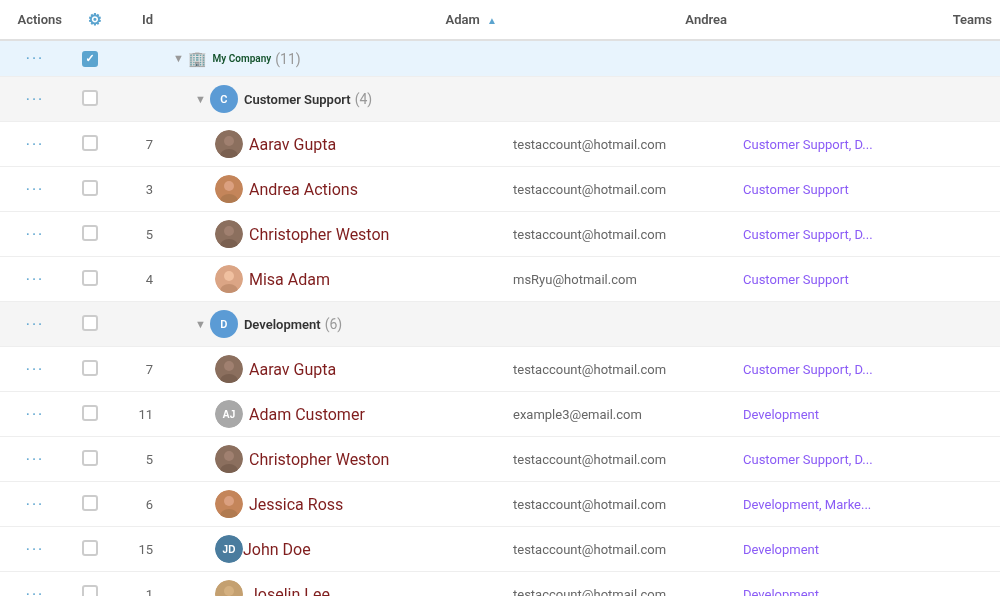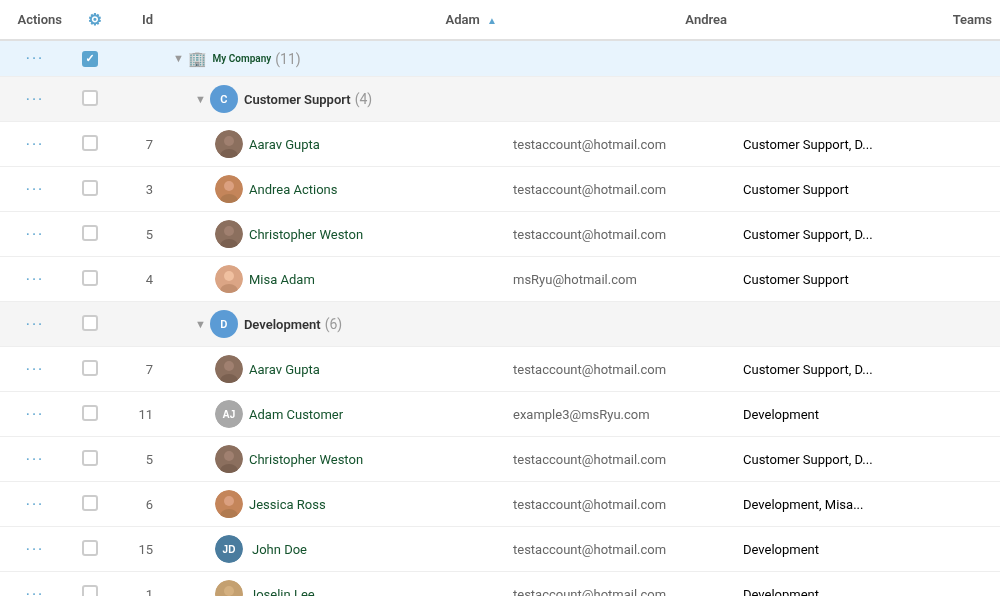--- a/index.html
+++ b/index.html
@@ -157,31 +157,31 @@
       text-align: right;
     }
 
     .group-count {
       color: #999;
       margin-left: 4px;
       font-size: 14px;
     }
 
     .person-name {
-      color: #14532d;
-      font-size: 13px;
+      color: #7f1d1d;
+      font-size: 16px;
     }
 
     .email-text {
       color: #666;
       font-size: 13px;
     }
 
     .teams-text {
-      color: #000000;
+      color: #8b5cf6;
       font-size: 13px;
     }
 
     .sort-arrow {
       color: #5ba4cf;
       margin-left: 4px;
       font-size: 10px;
     }
 
     .company-row td {
@@ -355,21 +355,21 @@
           <td class="id-cell">11</td>
           <td style="padding-left: 50px;">
         <div class="name-cell-content">
           <span style="display:inline-block; margin-right:6px; border-radius:50%; overflow:hidden; width:28px; height:28px; vertical-align:middle; flex-shrink:0;"><svg width="28" height="28" viewBox="0 0 28 28" xmlns="http://www.w3.org/2000/svg">
       <circle cx="14" cy="14" r="14" fill="#a8a8a8"></circle>
       <text x="14" y="18" text-anchor="middle" fill="white" font-size="10" font-family="sans-serif" font-weight="600">AJ</text>
     </svg></span>
           <span class="person-name">Adam Customer</span>
         </div>
           </td>
-          <td><span class="email-text">example3@msRyu.com</span></td>
+          <td><span class="email-text">example3@email.com</span></td>
           <td><span class="teams-text">Development</span></td>
         </tr>
         <tr>
           <td class="actions-cell"><span class="dots">···</span></td>
           <td class="checkbox-cell"><span class="checkbox-unchecked"></span></td>
           <td class="id-cell">5</td>
           <td style="padding-left: 50px;">
         <div class="name-cell-content">
           <span style="display:inline-block; margin-right:6px; border-radius:50%; overflow:hidden; width:28px; height:28px; vertical-align:middle; flex-shrink:0;"><svg width="28" height="28" viewBox="0 0 28 28" xmlns="http://www.w3.org/2000/svg">
       <circle cx="14" cy="14" r="14" fill="#8B6F5E"></circle>
@@ -390,29 +390,29 @@
         <div class="name-cell-content">
           <span style="display:inline-block; margin-right:6px; border-radius:50%; overflow:hidden; width:28px; height:28px; vertical-align:middle; flex-shrink:0;"><svg width="28" height="28" viewBox="0 0 28 28" xmlns="http://www.w3.org/2000/svg">
       <circle cx="14" cy="14" r="14" fill="#c4855a"></circle>
       <circle cx="14" cy="11" r="5" fill="#dba080"></circle>
       <ellipse cx="14" cy="26" rx="9" ry="7" fill="#b07a50"></ellipse>
     </svg></span>
           <span class="person-name">Jessica Ross</span>
         </div>
           </td>
           <td><span class="email-text">testaccount@hotmail.com</span></td>
-          <td><span class="teams-text">Development, Misa...</span></td>
+          <td><span class="teams-text">Development, Marke...</span></td>
         </tr>
         <tr>
           <td class="actions-cell"><span class="dots">···</span></td>
           <td class="checkbox-cell"><span class="checkbox-unchecked"></span></td>
           <td class="id-cell">15</td>
           <td style="padding-left: 50px;">
         <div class="name-cell-content">
-          <span style="display:inline-block; margin-right:9px; border-radius:50%; overflow:hidden; width:28px; height:28px; vertical-align:middle; flex-shrink:0;"><svg width="28" height="28" viewBox="0 0 28 28" xmlns="http://www.w3.org/2000/svg">
+          <span style="display:inline-block; margin-right:0; border-radius:50%; overflow:hidden; width:28px; height:28px; vertical-align:middle; flex-shrink:0;"><svg width="28" height="28" viewBox="0 0 28 28" xmlns="http://www.w3.org/2000/svg">
       <circle cx="14" cy="14" r="14" fill="#4a7c9e"></circle>
       <text x="14" y="18" text-anchor="middle" fill="white" font-size="10" font-family="sans-serif" font-weight="600">JD</text>
     </svg></span>
           <span class="person-name">John Doe</span>
         </div>
           </td>
           <td><span class="email-text">testaccount@hotmail.com</span></td>
           <td><span class="teams-text">Development</span></td>
         </tr>
         <tr>

